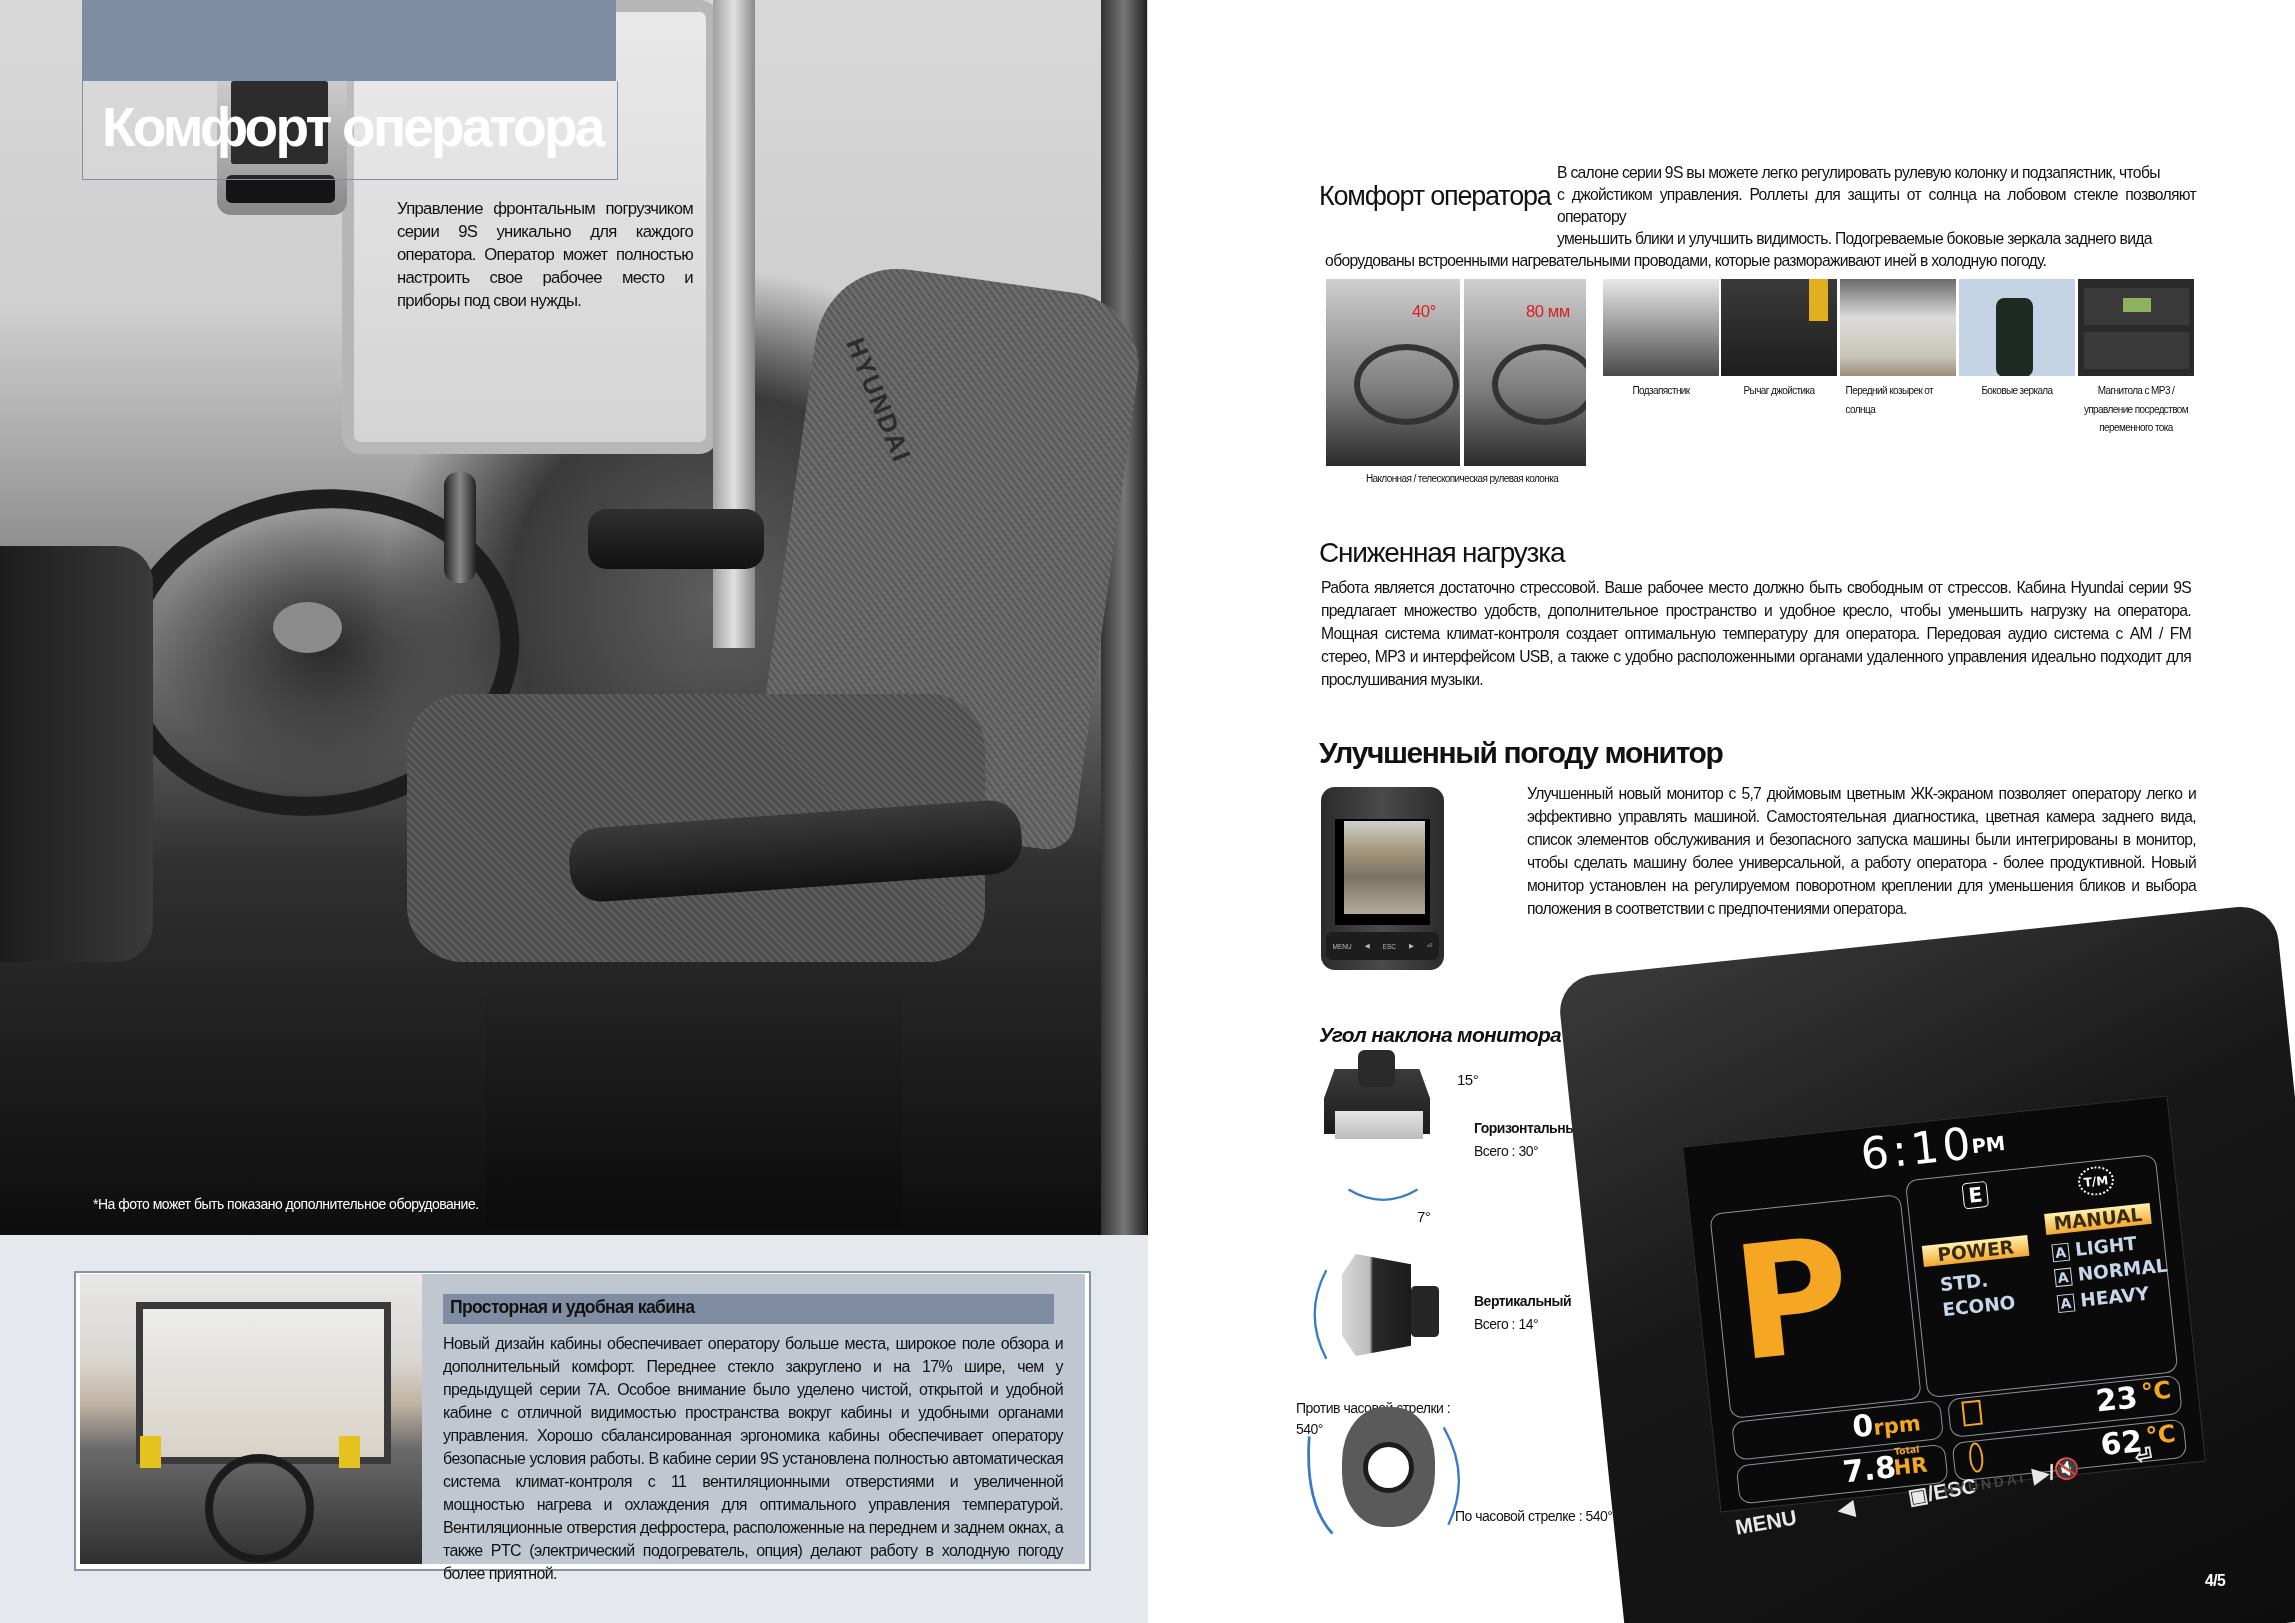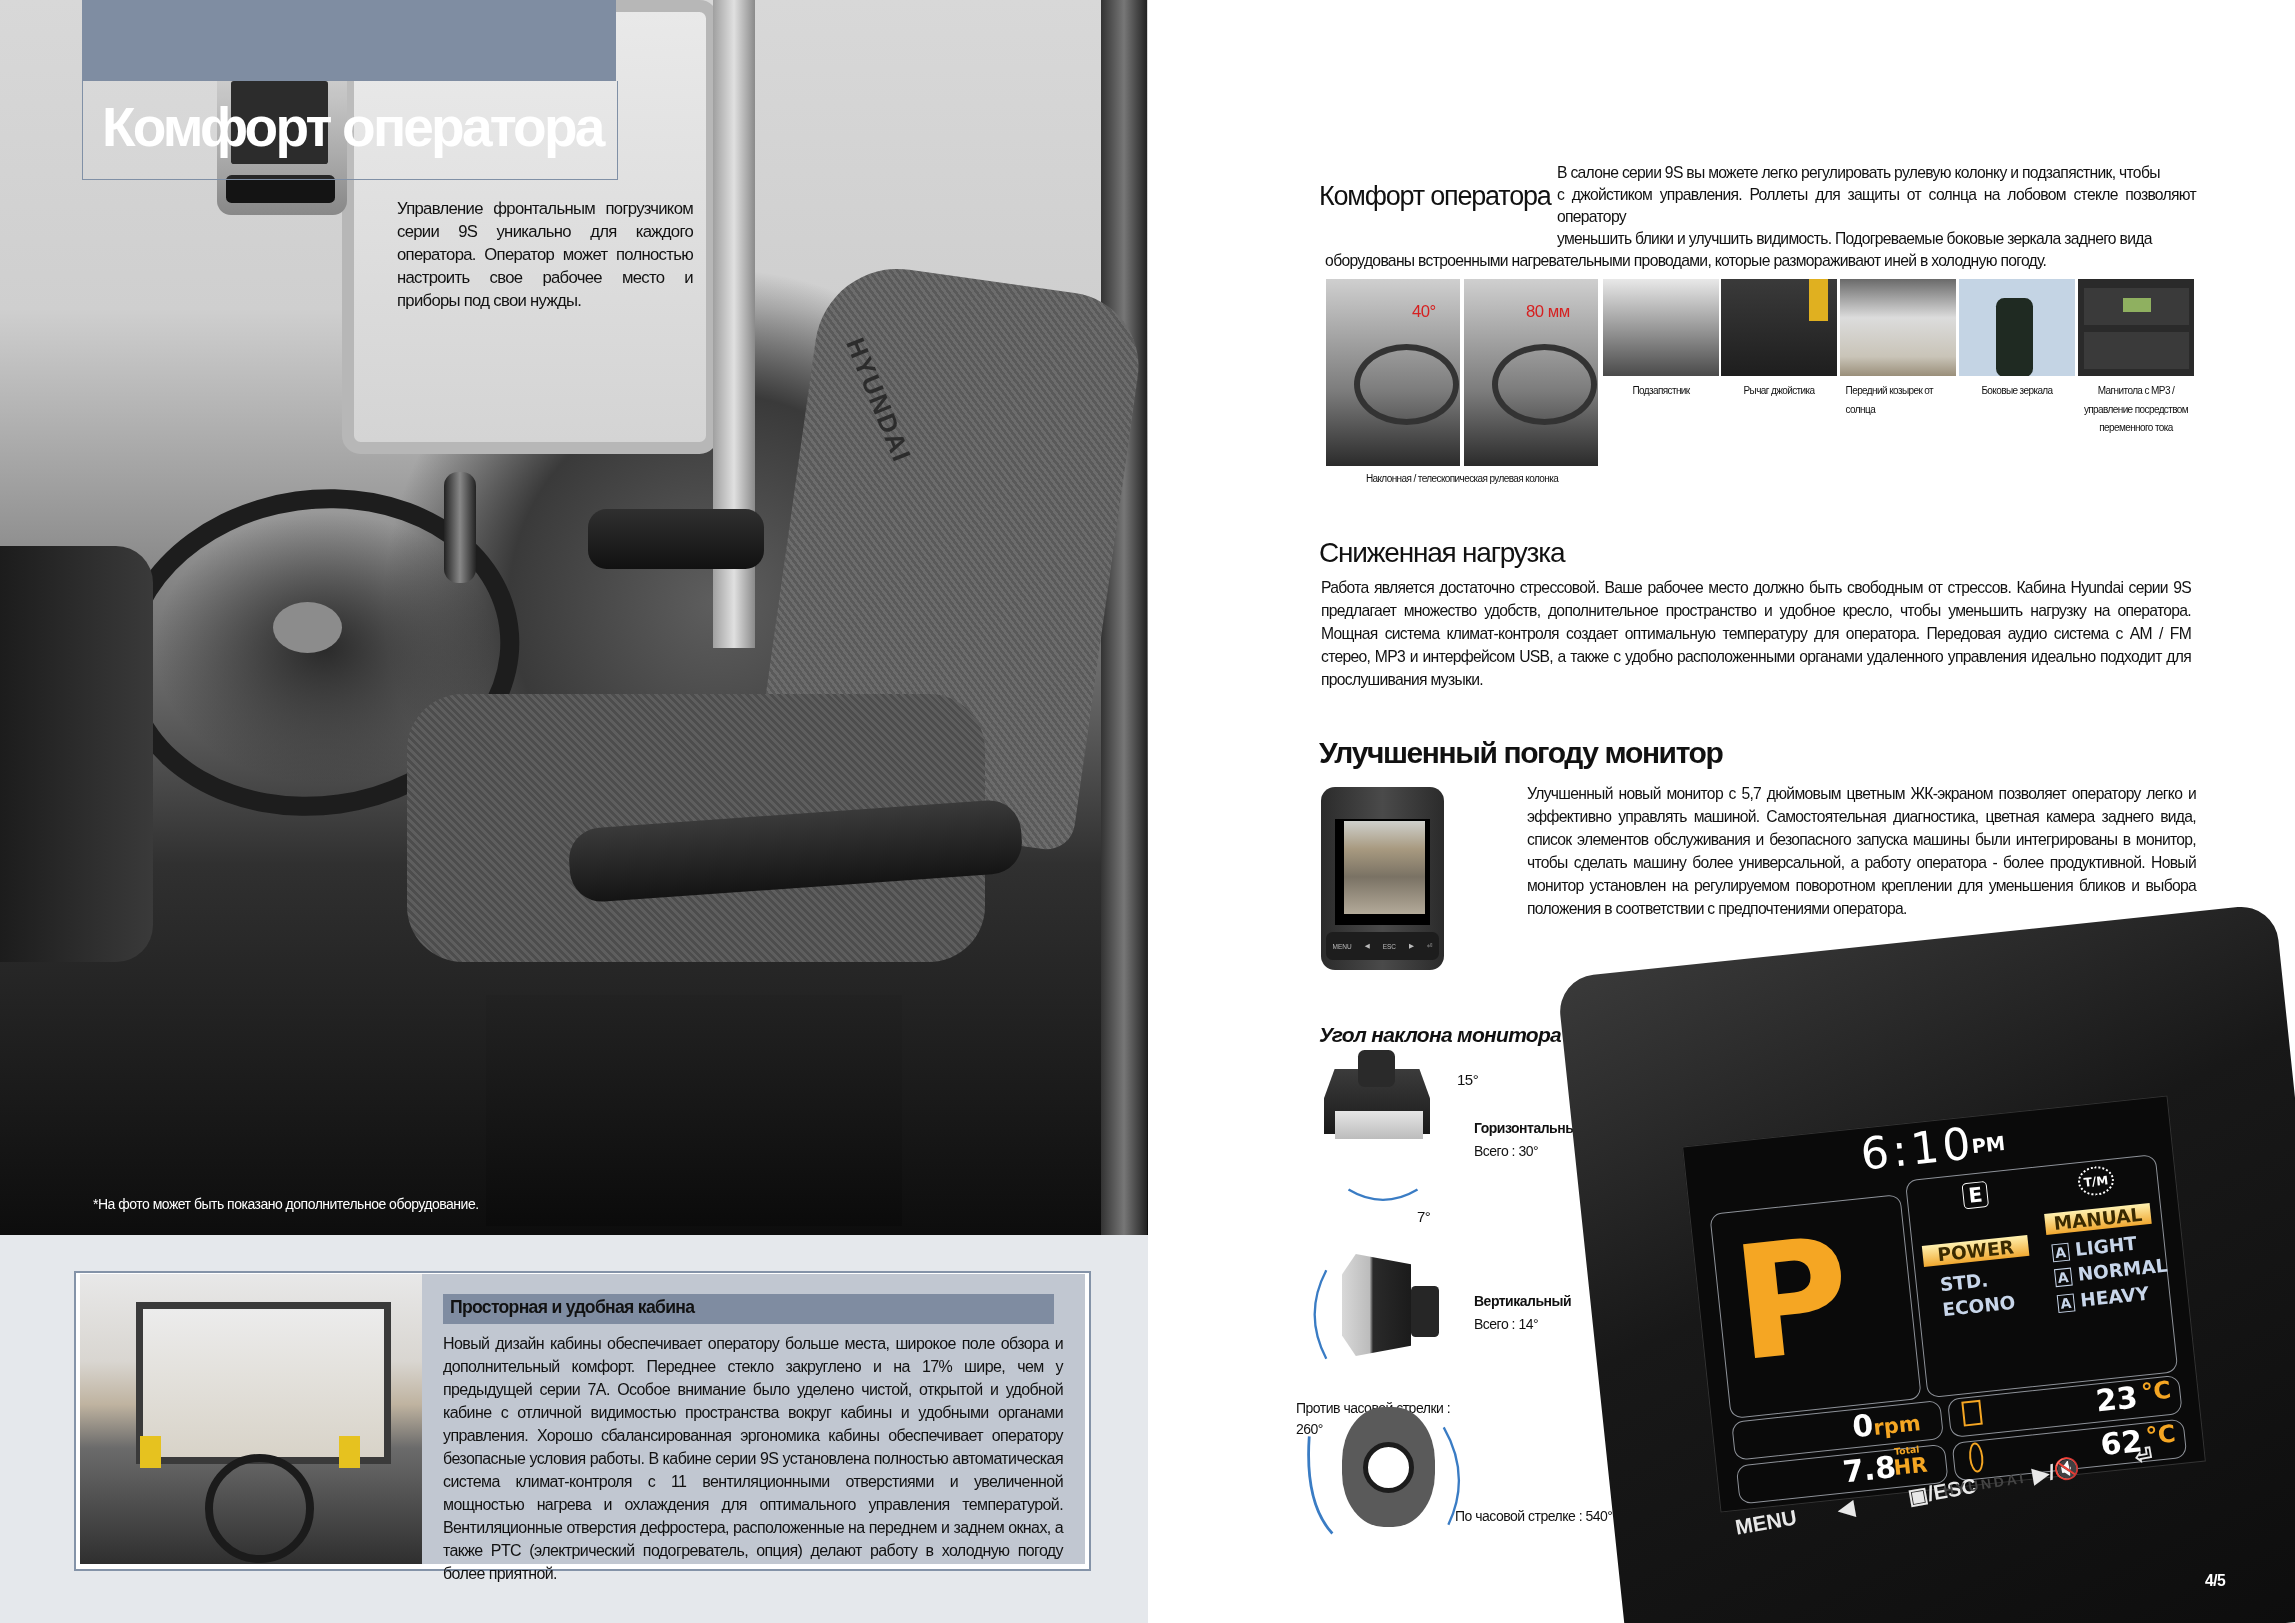--- a/index.html
+++ b/index.html
@@ -120,21 +120,21 @@
   <span class="indent">В салоне серии 9S вы можете легко регулировать рулевую колонку и подзапястник, чтобы</span>
   <span class="indent">с джойстиком управления. Роллеты для защиты от солнца на лобовом стекле позволяют оператору</span>
   <span class="indent">уменьшить блики и улучшить видимость. Подогреваемые боковые зеркала заднего вида</span>
   <span style="display:block;padding-left:0;margin-left:-0.9px;">оборудованы встроенными нагревательными проводами, которые размораживают иней в холодную погоду.</span>
 </div>
 
 <div class="thumb" style="left:1326px;top:279px;width:134px;height:187px;background:linear-gradient(180deg,#cfcfcf,#7c7c7c 60%,#2b2b2b);">
   <div class="abs" style="left:28px;top:65px;width:93px;height:69px;border:6.5px solid #333;border-radius:50%;"></div>
   <div class="red-label" style="left:86px;top:23px;">40°</div>
 </div>
-<div class="thumb" style="left:1464px;top:279px;width:134px;height:187px;background:linear-gradient(180deg,#cfcfcf,#7c7c7c 60%,#2b2b2b);">
+<div class="thumb" style="left:1464px;top:279px;width:122px;height:187px;background:linear-gradient(180deg,#cfcfcf,#7c7c7c 60%,#2b2b2b);">
   <div class="abs" style="left:28px;top:65px;width:93px;height:69px;border:6.5px solid #333;border-radius:50%;"></div>
   <div class="red-label" style="left:62px;top:23px;">80 мм</div>
 </div>
 <div class="thumb" style="left:1603px;top:279px;width:116px;height:97px;background:linear-gradient(180deg,#e8e8e8,#9a9a9a,#4a4a4a);"></div>
 <div class="thumb" style="left:1721px;top:279px;width:116px;height:97px;background:linear-gradient(180deg,#3a3a3a,#1e1e1e);">
   <div class="abs" style="left:88px;top:0;width:18.5px;height:42px;background:#e0b020;"></div>
 </div>
 <div class="thumb" style="left:1840px;top:279px;width:116px;height:97px;background:linear-gradient(180deg,#6a6a6a,#dcdcdc 40%,#c9c4b8 80%,#9a8f7a);"></div>
 <div class="thumb" style="left:1959px;top:279px;width:116px;height:97px;background:#c4d4e4;">
   <div class="abs" style="left:37px;top:18.5px;width:37px;height:79px;background:#1f2a22;border-radius:8.3px;"></div>
@@ -184,21 +184,21 @@
 <div class="mount" style="left:1342px;top:1254px;width:69px;height:102px;background:linear-gradient(90deg,#d8d8d8,#bcbcbc 40%,#2a2a2a 45%,#1b1b1b);clip-path:polygon(20% 0,100% 10%,100% 90%,20% 100%,0 80%,0 20%);"></div>
 <div class="mount" style="left:1411px;top:1286px;width:28px;height:51px;background:#262626;border-radius:4.6px;"></div>
 <svg class="abs" style="left:1303px;top:1268px;" width="28" height="93" viewBox="0 0 60 200">
     <path d="M50 5 Q0 100 50 195" stroke="#3a7cc4" stroke-width="5" fill="none"></path>
   </svg>
 <div class="deg" style="left:1417px;top:1208px;">7°</div>
 <div class="angle-label-b" style="left:1474px;top:1293px;">Вертикальный</div>
 <div class="angle-label" style="left:1474px;top:1316px;">Всего : 14°</div>
 
 <div class="angle-label" style="left:1296px;top:1400px;">Против часовой стрелки :</div>
-<div class="angle-label" style="left:1296px;top:1421px;">260°</div>
+<div class="angle-label" style="left:1296px;top:1421px;">540°</div>
 <div class="mount" style="left:1342px;top:1407px;width:93px;height:120px;background:#5a5a5a;border-radius:45%;">
   <div class="abs" style="left:21px;top:35px;width:51px;height:51px;border:5.6px solid #1c1c1c;border-radius:50%;background:#fff;box-sizing:border-box;"></div>
 </div>
 <svg class="abs" style="left:1300px;top:1434px;" width="37" height="102" viewBox="0 0 80 220">
     <path d="M20 5 Q10 150 70 215" stroke="#3a7cc4" stroke-width="6" fill="none"></path>
   </svg>
 <svg class="abs" style="left:1439px;top:1425px;" width="28" height="102" viewBox="0 0 60 220">
     <path d="M10 5 Q70 110 20 215" stroke="#3a7cc4" stroke-width="5" fill="none"></path>
   </svg>
 <div class="angle-label" style="left:1455px;top:1508px;">По часовой стрелке : 540°</div>

